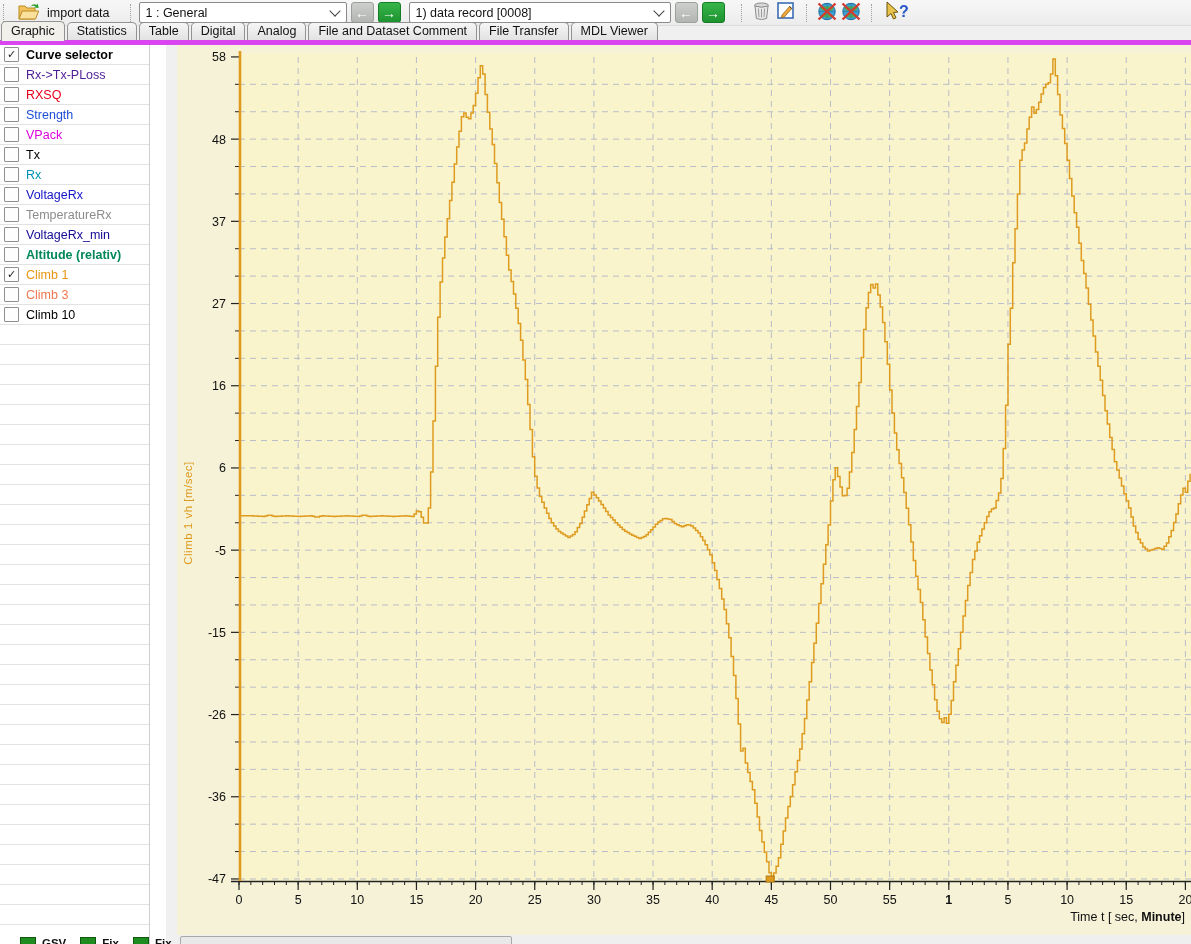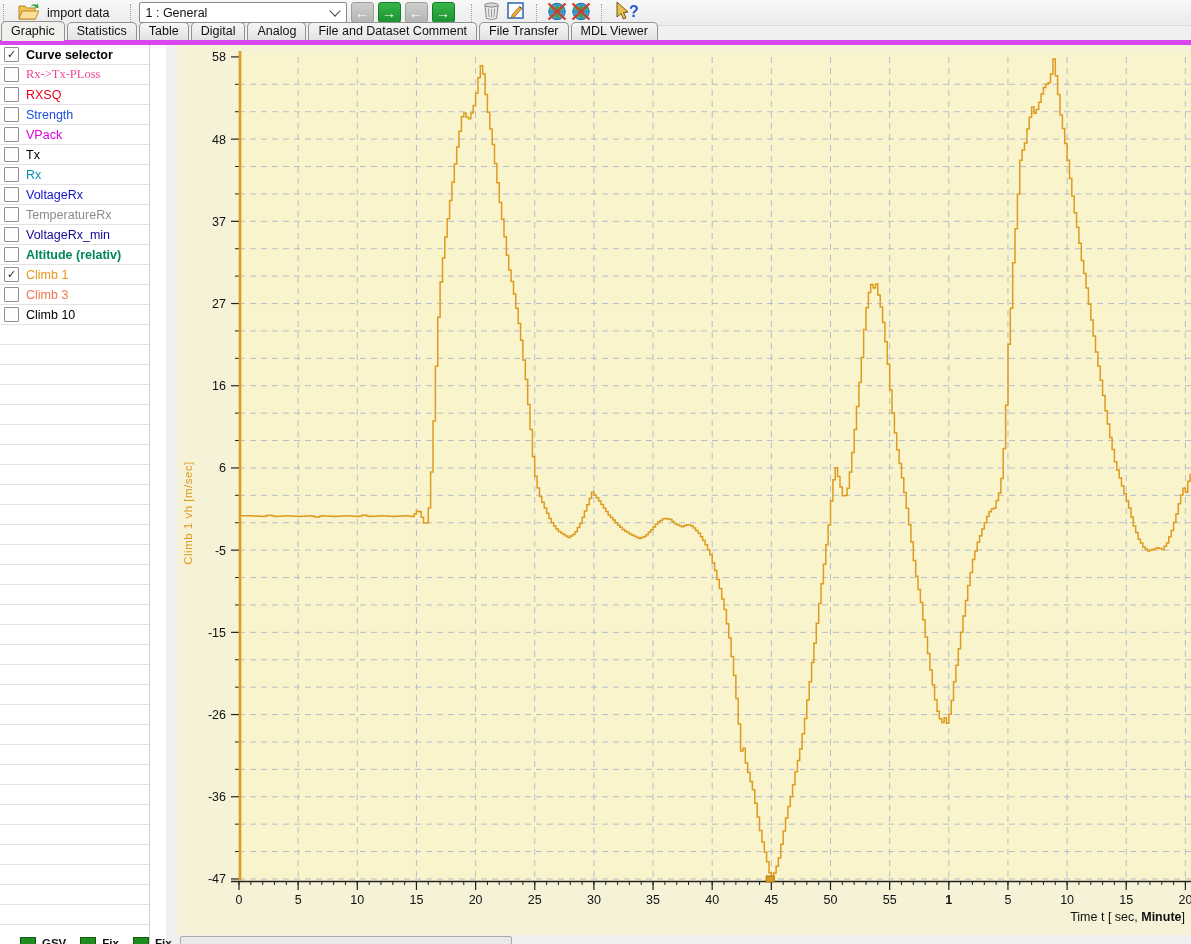--- a/index.html
+++ b/index.html
@@ -67,20 +67,24 @@
       </span>
       <span>import data</span>
     </div>
     <span class="grip" style="margin-left:14px"></span>
     <div class="combo" style="width:196px">
       <span>1 : General</span>
       <span class="chev"></span>
     </div>
     <div class="navbtn gray">←</div>
     <div class="navbtn green">→</div>
+    <div class="combo" style="width:250px;margin-left:8px">
+      <span>1) data record [0008]</span>
+      <span class="chev"></span>
+    </div>
     <div class="navbtn gray">←</div>
     <div class="navbtn green">→</div>
     <span class="grip" style="margin-left:16px"></span>
     <div class="iconbtn">
       <span>
         <svg width="17" height="18" viewBox="0 0 17 18">
           <ellipse cx="8.5" cy="3.4" rx="7" ry="2.4" fill="#d9d9d9" stroke="#8a8a8a"></ellipse>
           <path d="M2 4 l1.4 12.5 q5.1 2 10.2 0 L15 4 q-6.5 2.4 -13 0 z" fill="#e8e8e8" stroke="#8a8a8a"></path>
           <path d="M5.4 6.5 l0.6 8.5 M8.5 7 l0 8.5 M11.6 6.5 l-0.6 8.5" stroke="#9a9a9a" fill="none"></path>
         </svg>
@@ -141,21 +145,21 @@
     </div>
 
   <div id="sidebar">
     <div id="curvelist">
         <div class="crow header">
           <span class="cbx">✓</span>
           <span class="clabel">Curve selector</span>
         </div>
         <div class="crow">
           <span class="cbx"></span>
-          <span class="clabel" style="color: #ec4899; font-family: Liberation Serif, serif;">Rx-&gt;Tx-PLoss</span>
+          <span class="clabel" style="color: #4c1d95;">Rx-&gt;Tx-PLoss</span>
         </div>
         <div class="crow">
           <span class="cbx"></span>
           <span class="clabel" style="color: rgb(232, 0, 28);">RXSQ</span>
         </div>
         <div class="crow">
           <span class="cbx"></span>
           <span class="clabel" style="color: #1d4ed8;">Strength</span>
         </div>
         <div class="crow">

